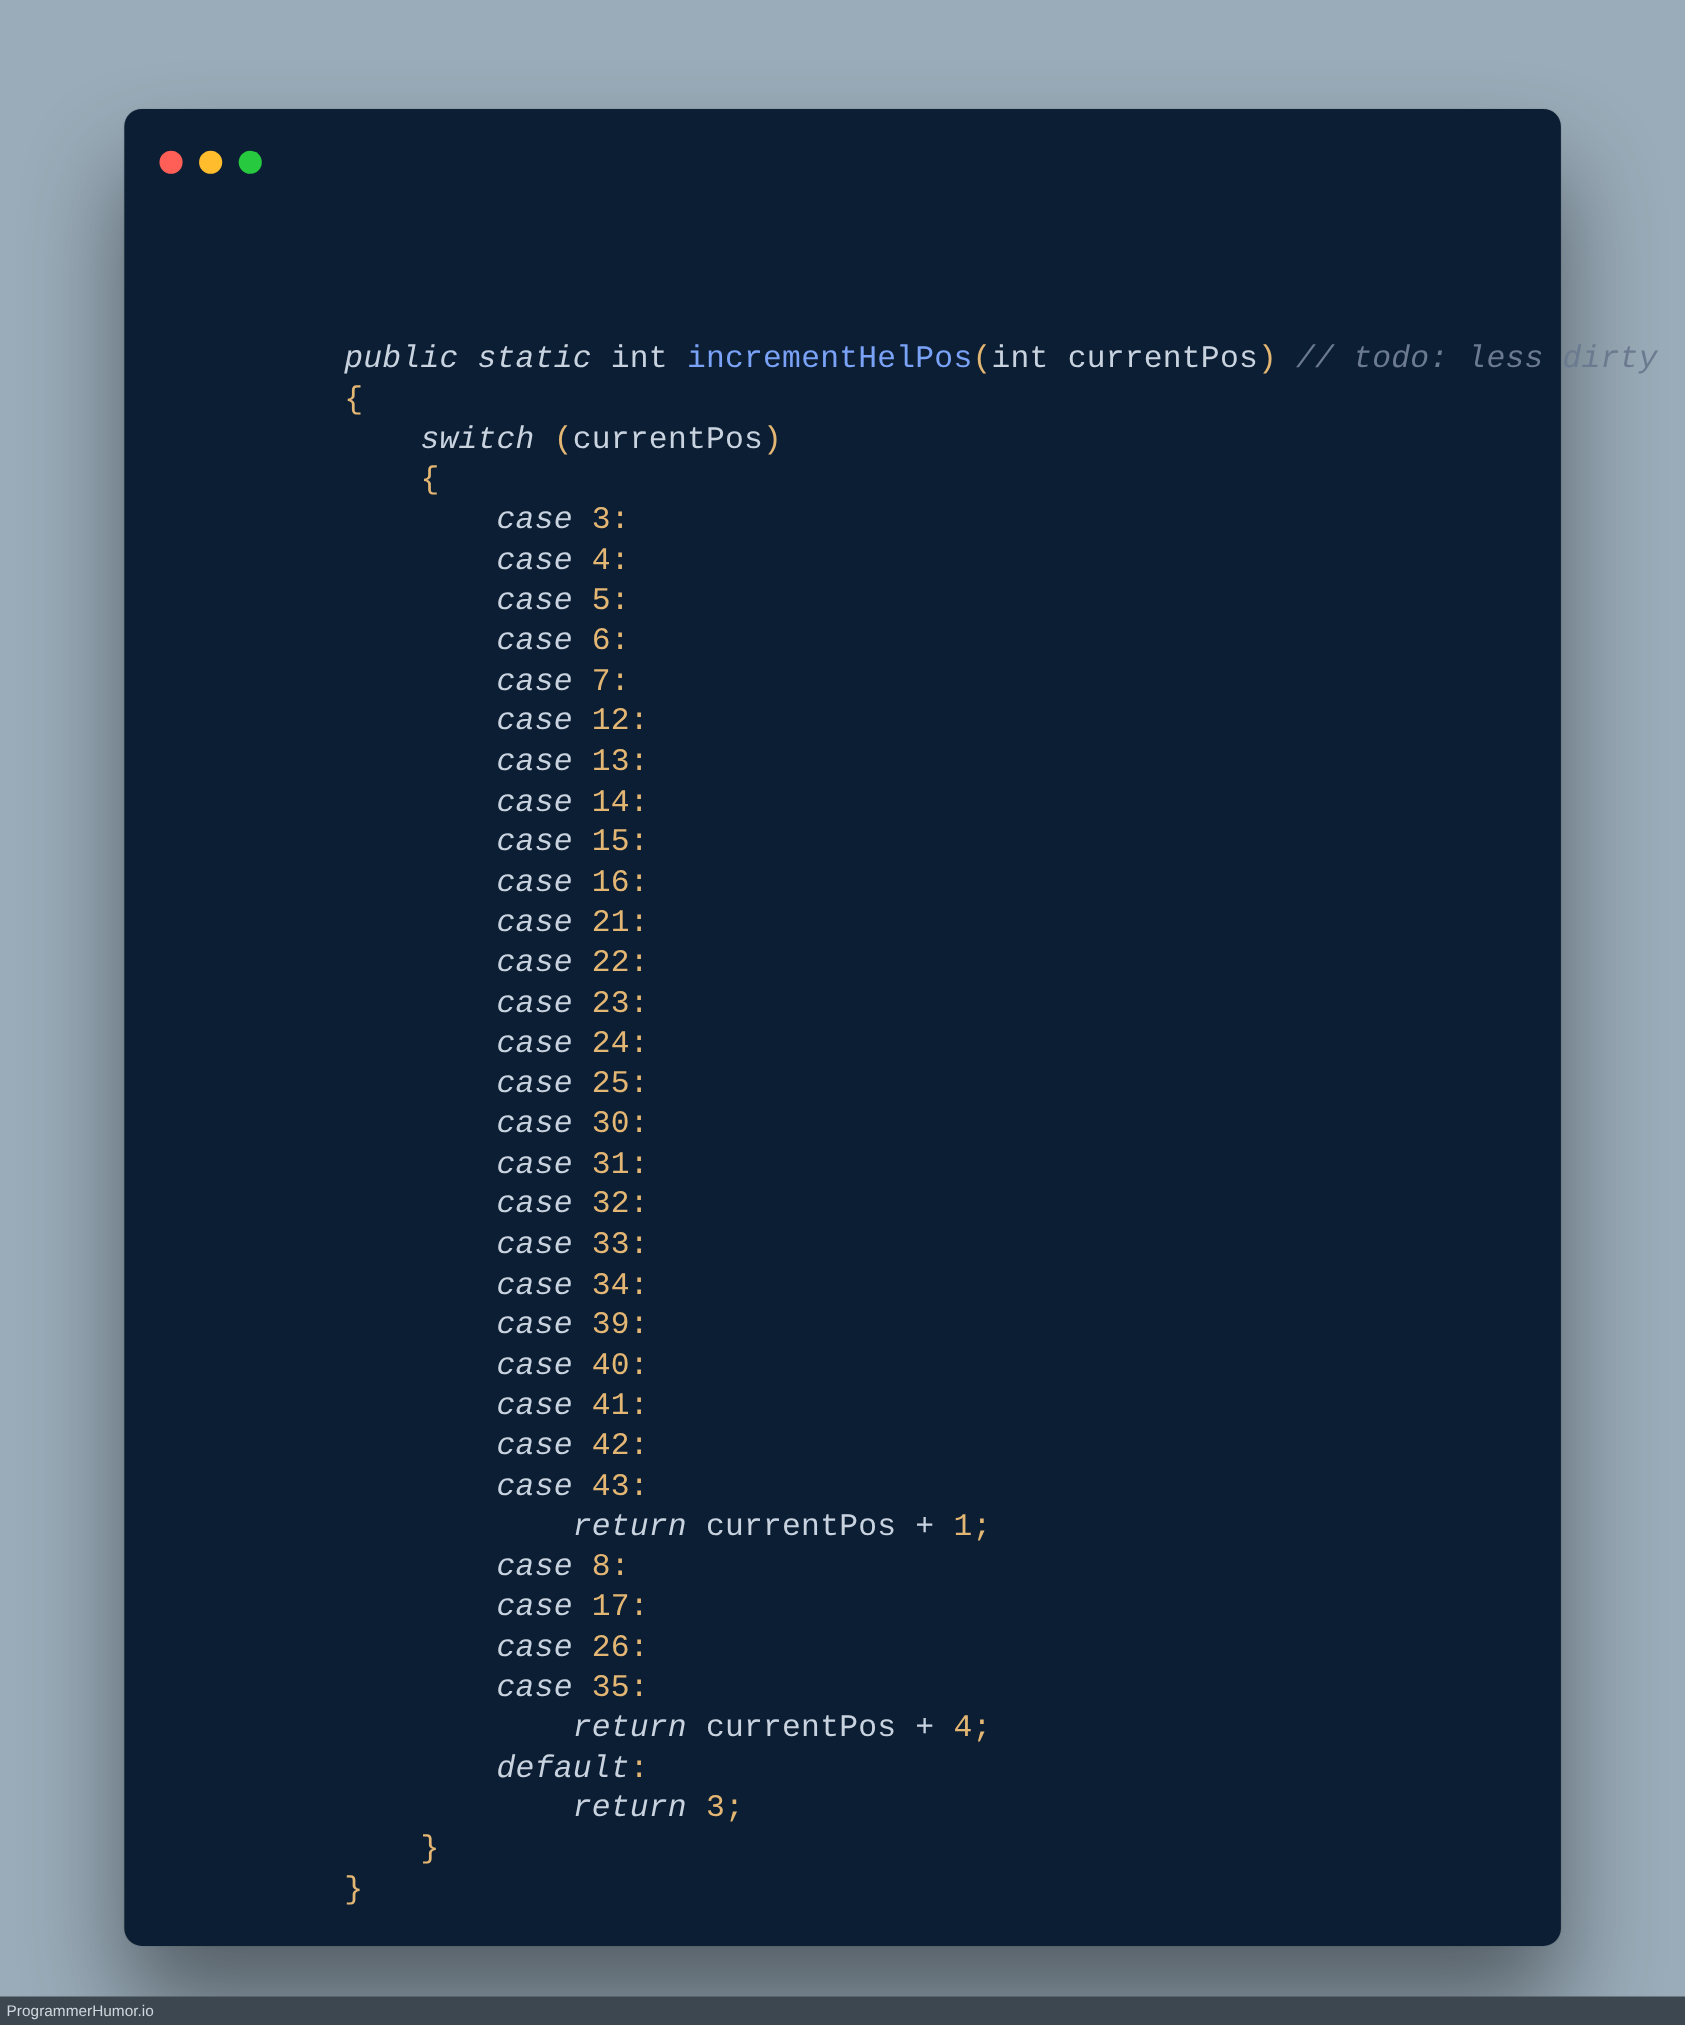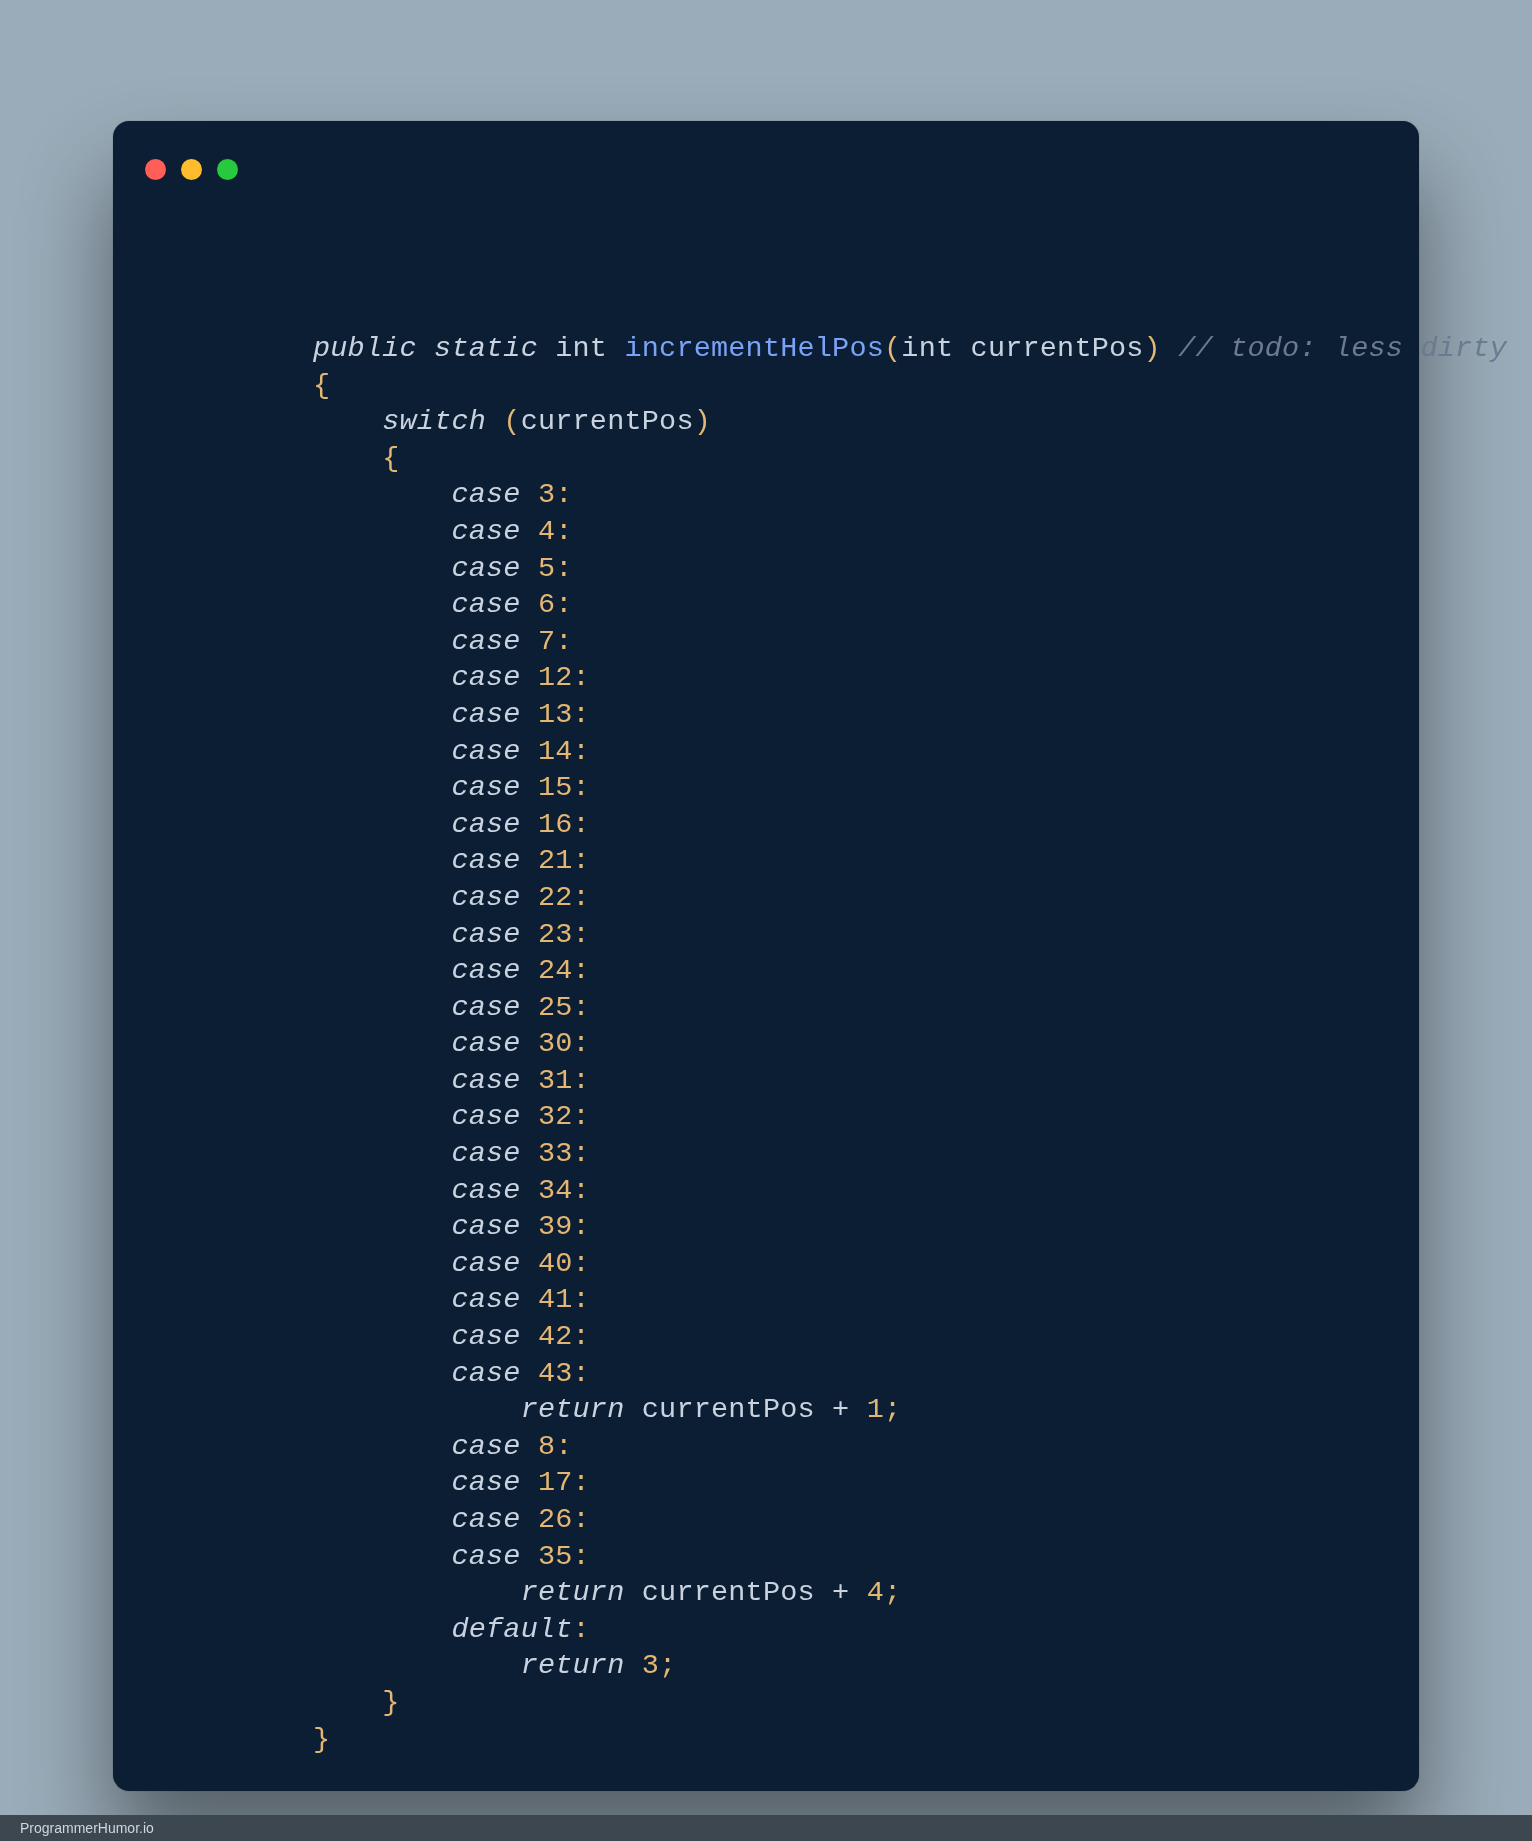--- a/index.html
+++ b/index.html
@@ -1,31 +1,31 @@
 <!DOCTYPE html>
 <html><head>
 <meta charset="utf-8">
 <style>
   html,body{margin:0;padding:0;width:1532px;height:1841px;background:#9aacb9;font-family:ui-monospace,Menlo,Consolas,"Liberation Mono",monospace;overflow:hidden}
-  .frame{position:absolute;left:113px;top:121px;width:1306px;height:1670px;background:#0c1e33;border-radius:16px;box-shadow:0 55px 90px rgba(0,0,0,.45),0 0 0 1px rgba(0,0,0,.05)}
+  .frame{position:absolute;left:113px;top:99px;width:1306px;height:1670px;background:#0c1e33;border-radius:16px;box-shadow:0 55px 90px rgba(0,0,0,.45),0 0 0 1px rgba(0,0,0,.05)}
   .traffic{position:absolute;top:38px;left:32px;display:flex;gap:15px}
   .dot{width:21px;height:21px;border-radius:50%}
   .dot.red{background:#ff5f56}
   .dot.yellow{background:#ffbd2e}
   .dot.green{background:#27c93f}
   .code{position:absolute;top:210px;left:200px;right:40px;font-size:28.5px;line-height:36.6px;white-space:pre;color:#c9d3e0;letter-spacing:0.2px}
   .kw{color:#c9d3e0;font-style:italic}
   .ty{color:#c9d3e0}
   .fn{color:#7aa2f7}
   .pn{color:#e3b673}
   .nm{color:#e3b673}
   .vr{color:#c9d3e0}
   .cm{color:#6b7a8f;font-style:italic}
   .op{color:#c9d3e0}
-  .footer{position:absolute;left:0;right:0;bottom:0;height:26px;background:#3d4750;color:#cfd6dc;font-family:Arial,Helvetica,sans-serif;font-size:14px;line-height:26px;padding-left:20px}
+  .footer{position:absolute;left:0;right:0;bottom:0;height:26px;background:#3d4750;color:#cfd6dc;font-family:Arial,Helvetica,sans-serif;font-size:14px;line-height:26px;padding-left:6px}
 </style>
 </head>
 <body>
 
 <div class="frame">
   <div class="traffic">
     <div class="dot red"></div>
     <div class="dot yellow"></div>
     <div class="dot green"></div>
   </div>

